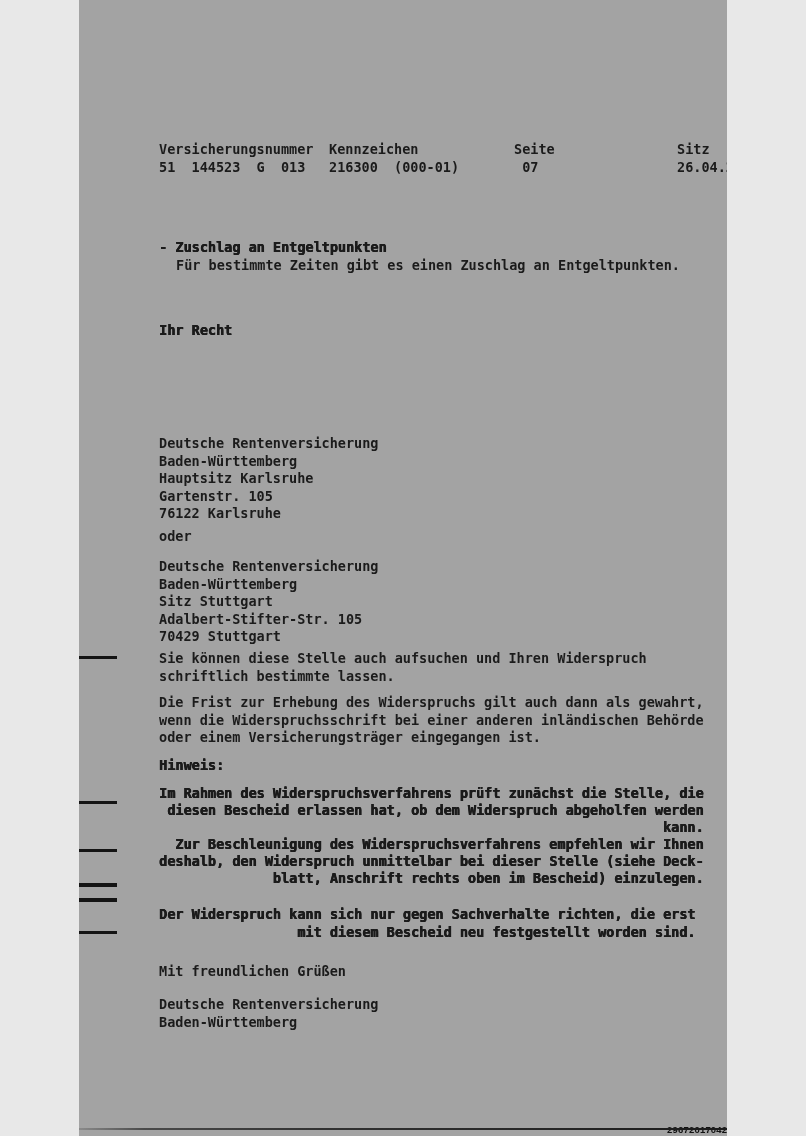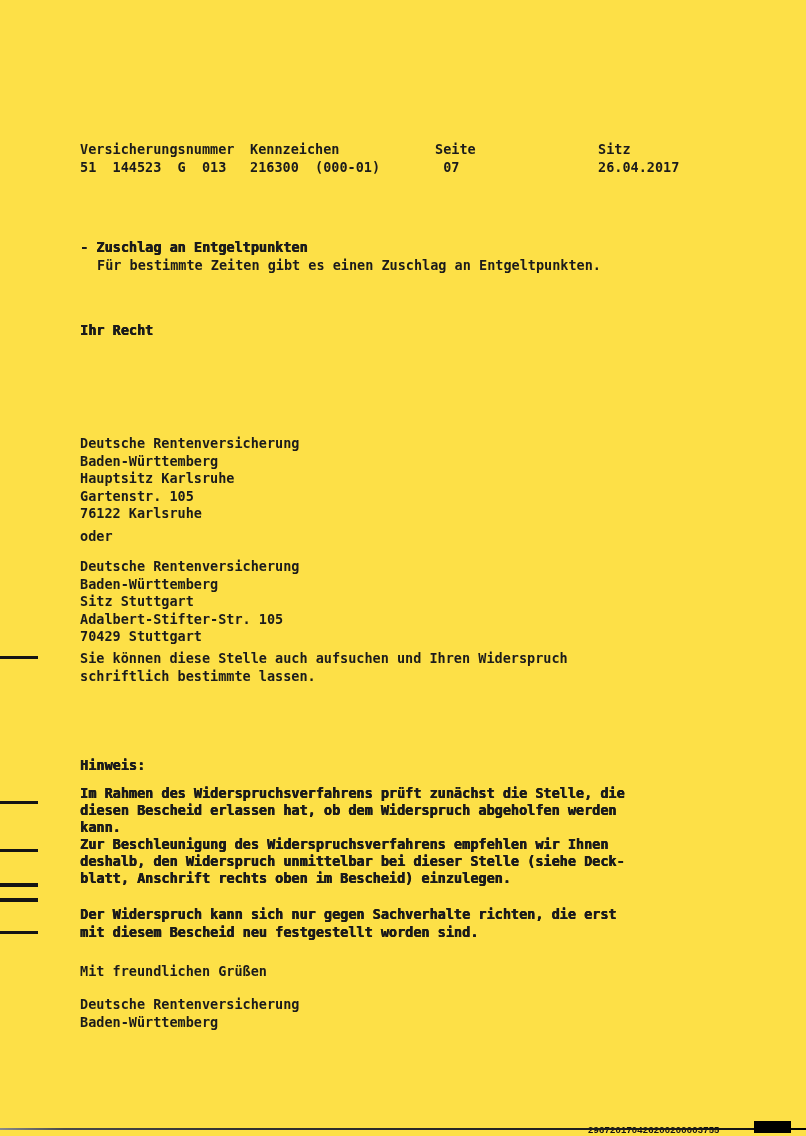--- a/index.html
+++ b/index.html
@@ -1,35 +1,36 @@
 <!DOCTYPE html>
 <html><head>
 <meta charset="utf-8">
 <style>
   html,body{margin:0;padding:0;background:#e8e8e8;}
   .page{
     position:relative;
-    width:806px;height:1136px;
-    background:#fde047;
+    width:648px;height:1136px;
+    background:#a3a3a3;
     margin:0 auto;
     overflow:hidden;
     font-family:"DejaVu Sans Mono","Liberation Mono",monospace;
     color:#1b1b1b;
   }
   .txt{
     position:absolute;
     left:80px;
     font-size:13.5px;
     line-height:17.5px;
     font-weight:700;
     white-space:pre-wrap;
     letter-spacing:0px;
   }
   .strong{
     text-shadow:0.5px 0 0 currentColor, 0 0.3px 0 currentColor;
+    text-align:right;
   }
   .hdr-label,.hdr-value{position:absolute;font-size:13.5px;font-weight:700;white-space:pre;}
   .mark{
     position:absolute;left:0;width:38px;height:3px;background:#141414;
   }
   .bottom-line{
     position:absolute;left:0;top:1128px;width:806px;height:2px;
     background:linear-gradient(90deg,#8a8a8a 0%,#4a4a4a 8%,#323232 30%,#262626 60%,#151515 92%,#000 100%);
   }
   .bottom-block{
@@ -75,20 +76,23 @@
 
   <div class="txt" style="top:558px">Deutsche Rentenversicherung
 Baden-Württemberg
 Sitz Stuttgart
 Adalbert-Stifter-Str. 105
 70429 Stuttgart</div>
 
   <div class="txt" style="top:650px">Sie können diese Stelle auch aufsuchen und Ihren Widerspruch
 schriftlich bestimmte lassen.</div>
 
+  <div class="txt" style="top:694px">Die Frist zur Erhebung des Widerspruchs gilt auch dann als gewahrt,
+wenn die Widerspruchsschrift bei einer anderen inländischen Behörde
+oder einem Versicherungsträger eingegangen ist.</div>
 
   <div class="txt strong" style="top:757px">Hinweis:</div>
 
   <div class="txt strong" style="top:785px;line-height:17px">Im Rahmen des Widerspruchsverfahrens prüft zunächst die Stelle, die
 diesen Bescheid erlassen hat, ob dem Widerspruch abgeholfen werden
 kann.
 Zur Beschleunigung des Widerspruchsverfahrens empfehlen wir Ihnen
 deshalb, den Widerspruch unmittelbar bei dieser Stelle (siehe Deck-
 blatt, Anschrift rechts oben im Bescheid) einzulegen.</div>
 

